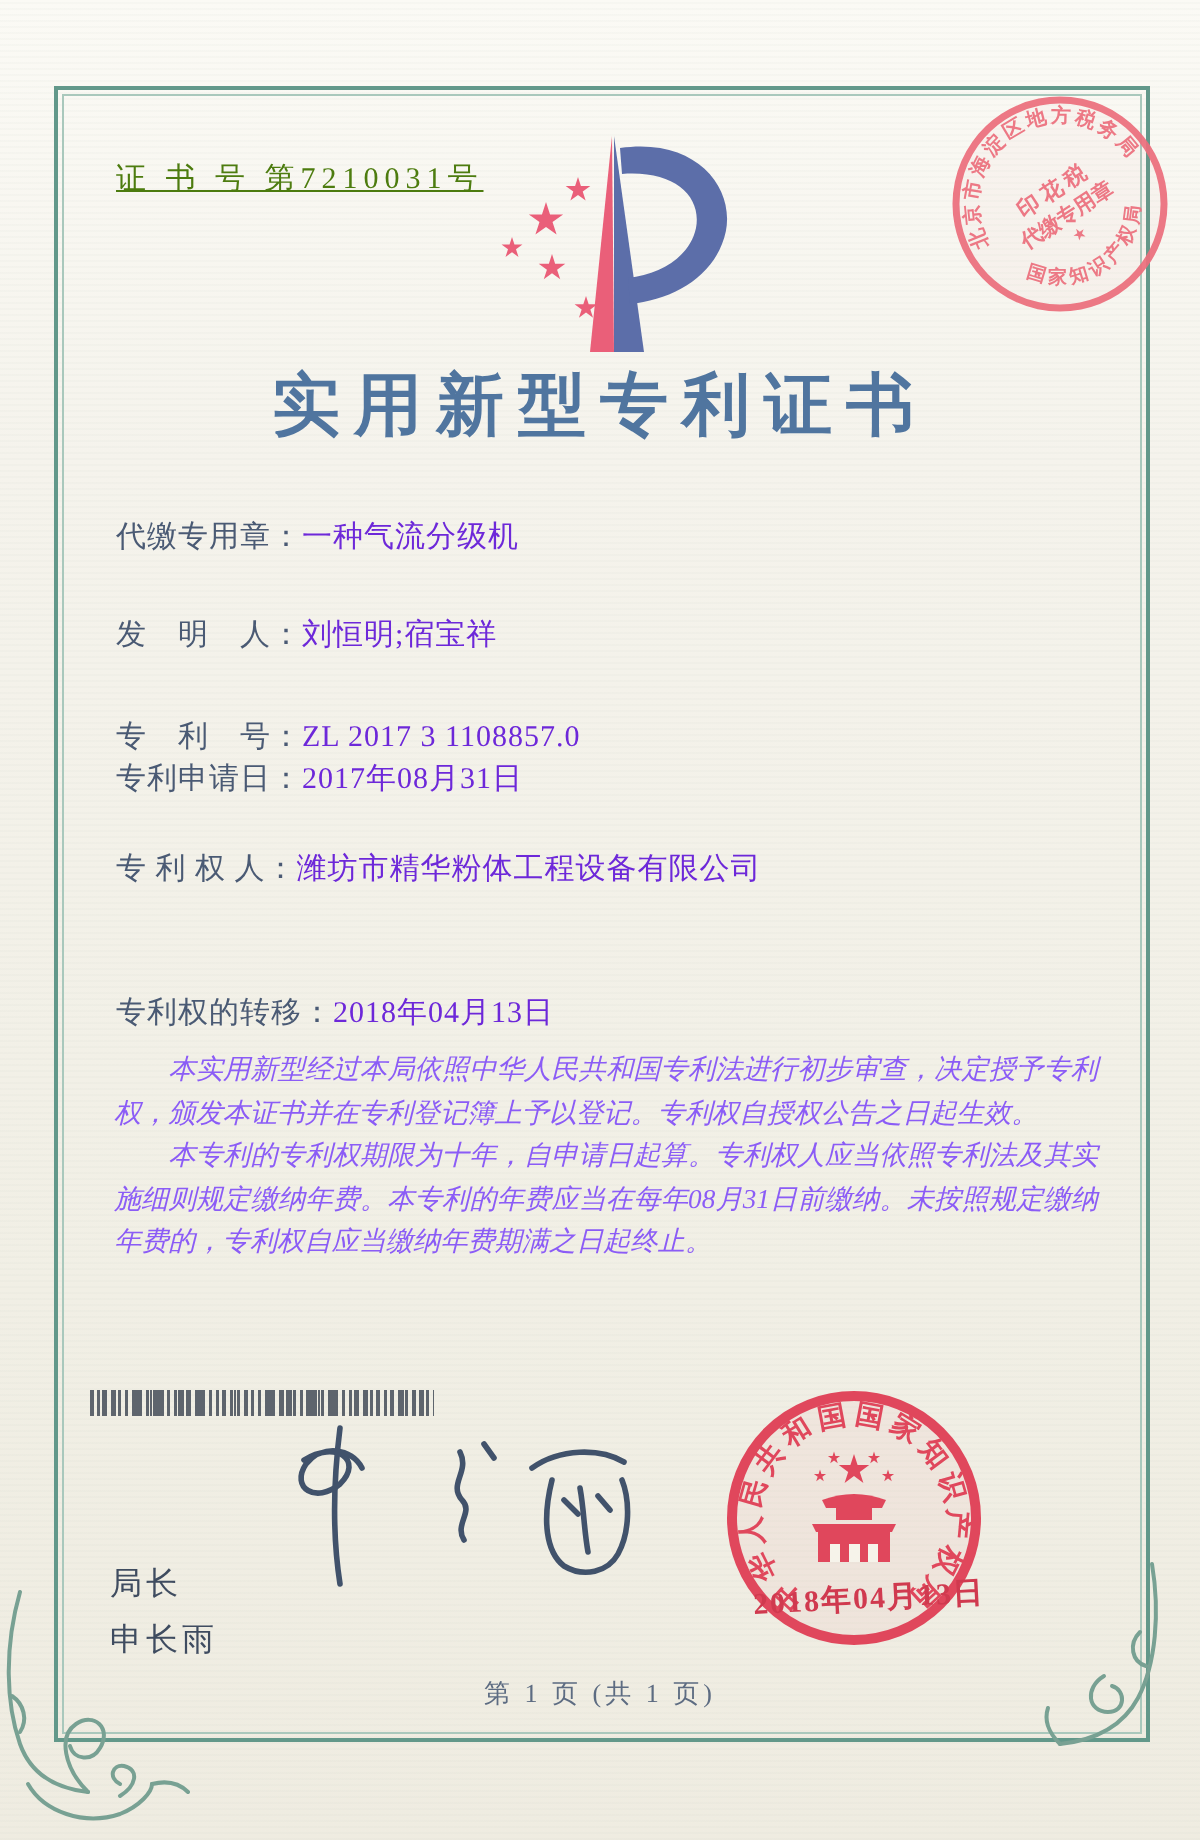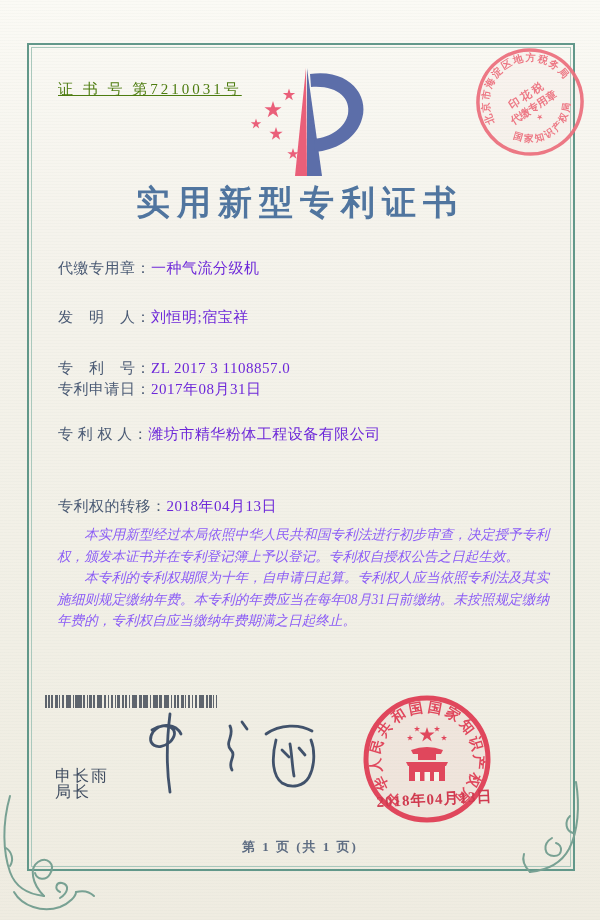--- a/index.html
+++ b/index.html
@@ -39,32 +39,32 @@
   }
   .body-text p{margin:0;text-indent:2em;}
   .barcode{
     left:45px;top:695px;width:172px;height:13px;opacity:.85;
     background-image:
       repeating-linear-gradient(90deg,#454d59 0 1.5px,rgba(0,0,0,0) 1.5px 3.5px),
       repeating-linear-gradient(90deg,#454d59 0 1px,rgba(0,0,0,0) 1px 6px),
       repeating-linear-gradient(90deg,#454d59 0 2px,rgba(0,0,0,0) 2px 11px);
   }
   .signer-title{left:55px;top:739px;font-size:16px;color:#3f4c60;letter-spacing:2px;margin-top:43px;}
-  .signer-name{left:55px;top:766px;font-size:16px;color:#3f4c60;letter-spacing:2px;}
+  .signer-name{left:55px;top:810px;font-size:16px;color:#3f4c60;letter-spacing:2px;}
   .signature{left:118px;top:698px;width:210px;height:100px;}
   .seal{left:360px;top:692px;width:134px;height:134px;}
   .seal-date{
     left:362px;top:790px;width:145px;text-align:center;
     font-size:15px;color:#d03a4f;letter-spacing:1px;transform:rotate(-3deg);
     font-weight:600;
   }
   .tax-stamp{left:468px;top:40px;width:124px;height:124px;transform:rotate(-33deg);opacity:.92;}
   .footer-page{
     left:150px;top:838px;width:300px;text-align:center;
-    font-size:13px;color:#5d6c82;letter-spacing:2px;font-weight:bold;
+    font-size:13px;color:#5d6c82;letter-spacing:2px;
   }
   .fl-bl{left:0px;top:792px;width:96px;height:126px;}
   .fl-br{left:512px;top:776px;width:72px;height:102px;}
 </style>
 </head>
 <body>
 
 <div class="abs frame">
   <div class="frame-inner"></div>
 </div>

